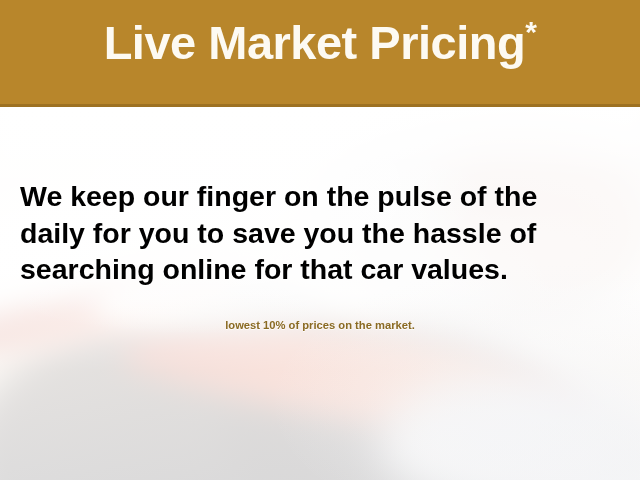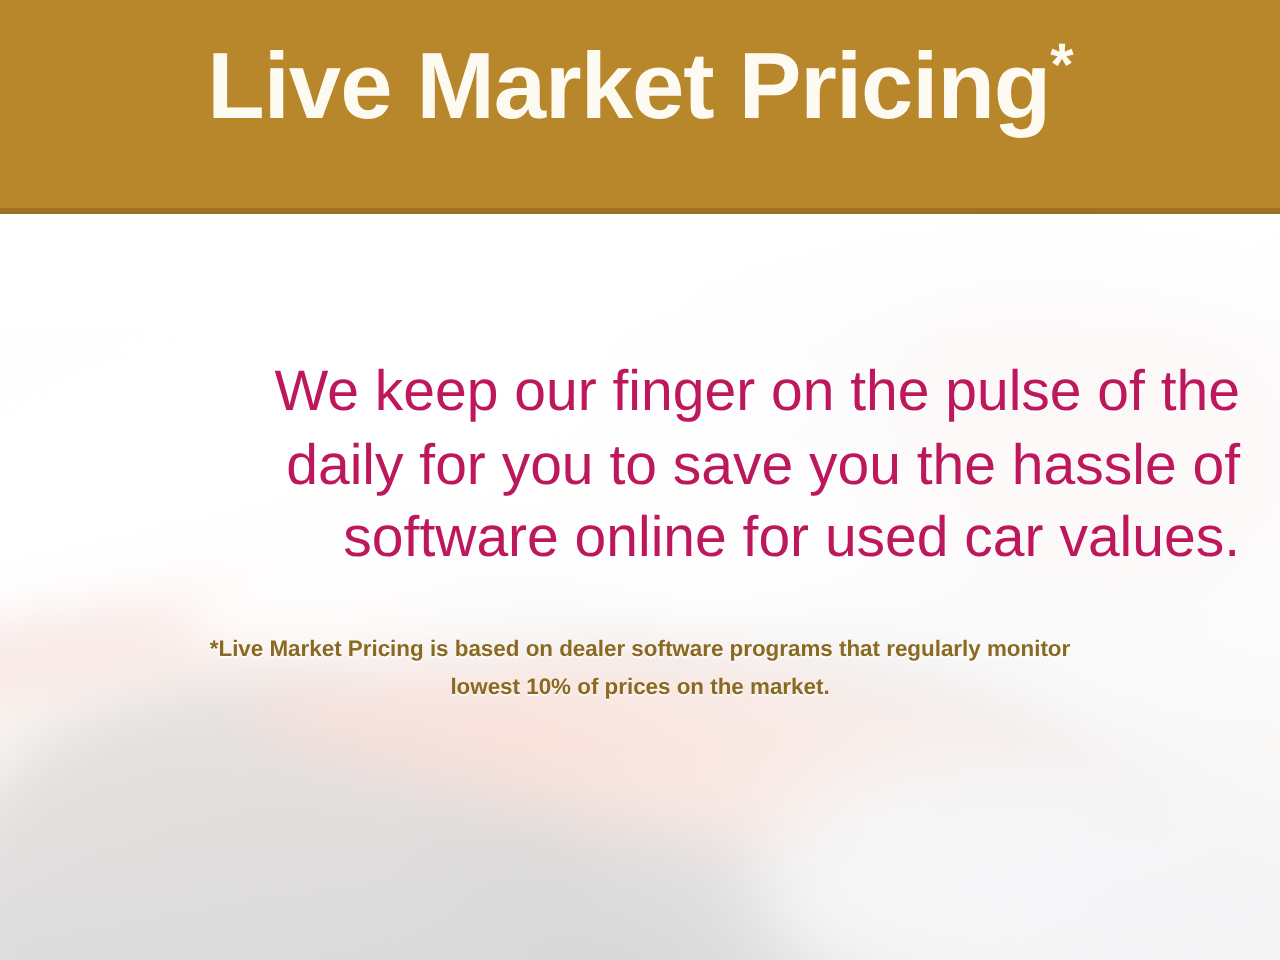--- a/index.html
+++ b/index.html
@@ -195,24 +195,24 @@
     vertical-align: super;
     line-height: 0;
   }
 
   
   .headline {
     position: absolute;
     left: 20px;
     top: 178px;
     width: 600px;
-    text-align: right;
-    color: #be185d;
-    font-family: "Liberation Sans", sans-serif;
-    font-weight: normal;
+    text-align: left;
+    color: #000000;
+    font-family: "Liberation Sans", sans-serif;
+    font-weight: bold;
     font-size: 28.5px;
     line-height: 36.5px;
     z-index: 6;
     text-shadow: 0 1px 0 rgba(255,255,255,0.75);
   }
   .headline .ln {
     display: block;
     white-space: nowrap;
   }
 
@@ -256,21 +256,20 @@
   <div class="wash"></div>
   <div class="wash2"></div>
 
   <div class="header-band">
     <div class="header-title"><span>Live Market Pricing</span><span class="star">*</span></div>
   </div>
 
   <div class="headline">
     <span class="ln">We keep our finger on the pulse of the</span>
     <span class="ln">daily for you to save you the hassle of</span>
-    <span class="ln">software online for used car values.</span>
+    <span class="ln">searching online for that car values.</span>
   </div>
 
   <div class="fineprint">
-    <span class="ln">*Live Market Pricing is based on dealer software programs that regularly monitor</span>
     <span class="ln">lowest 10% of prices on the market.</span>
   </div>
 
 </div>
 
 </body></html>

